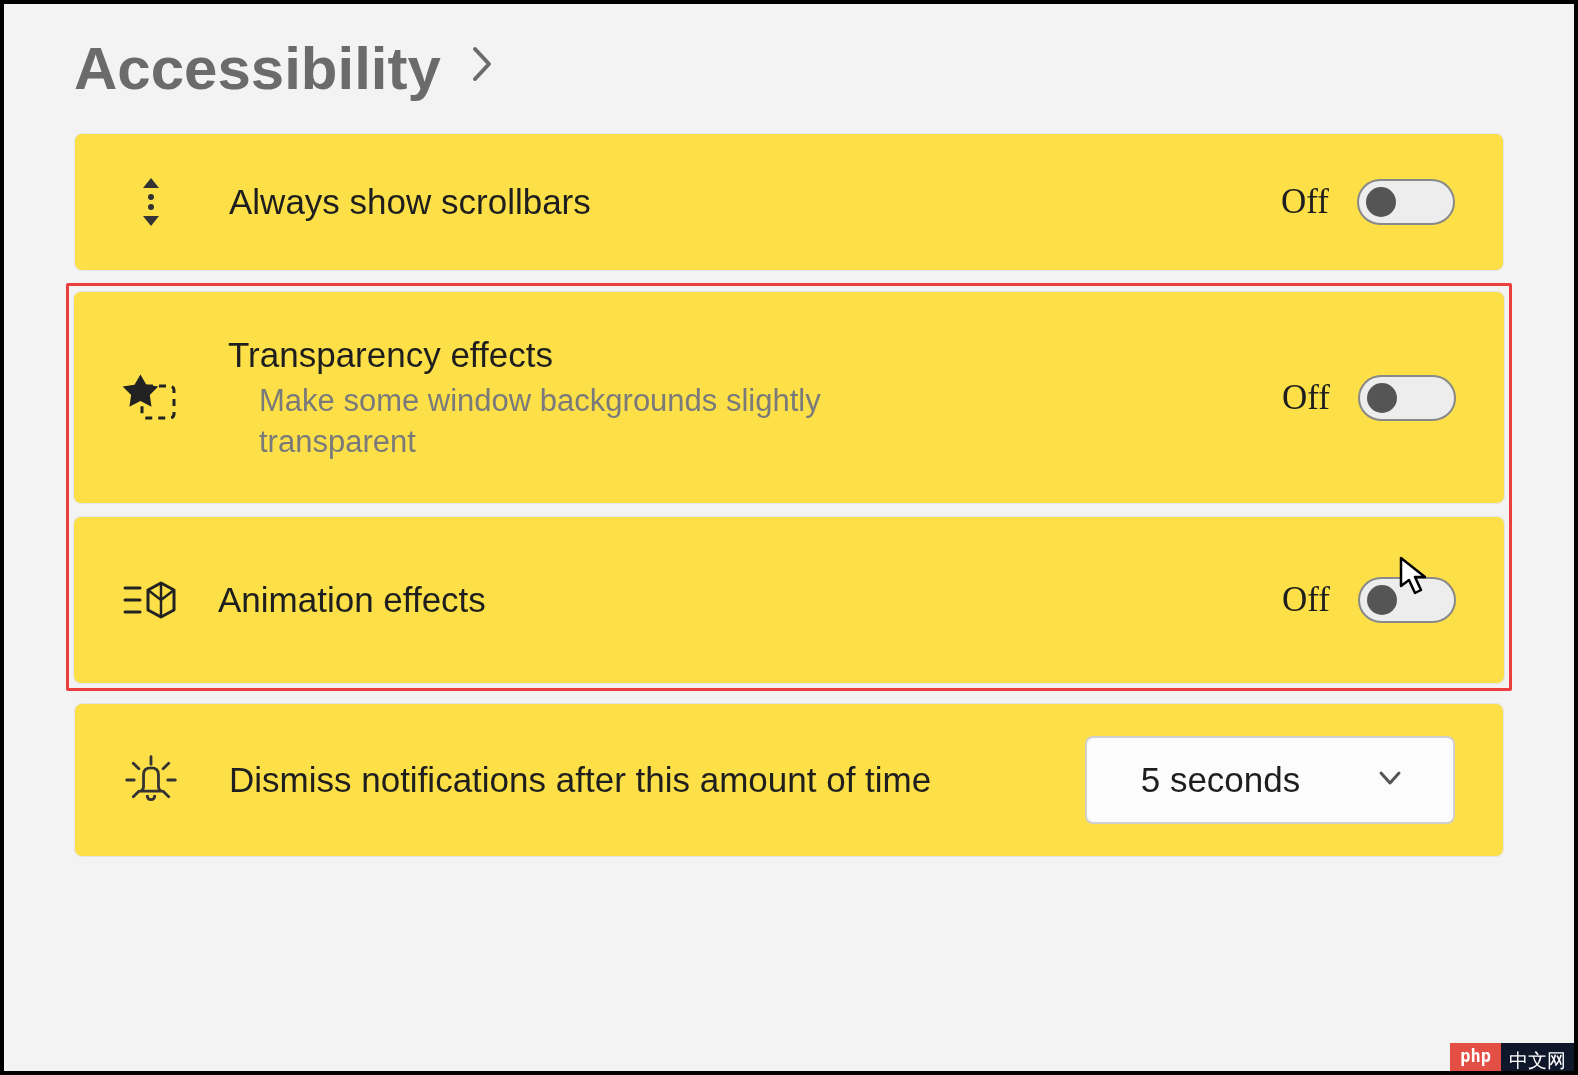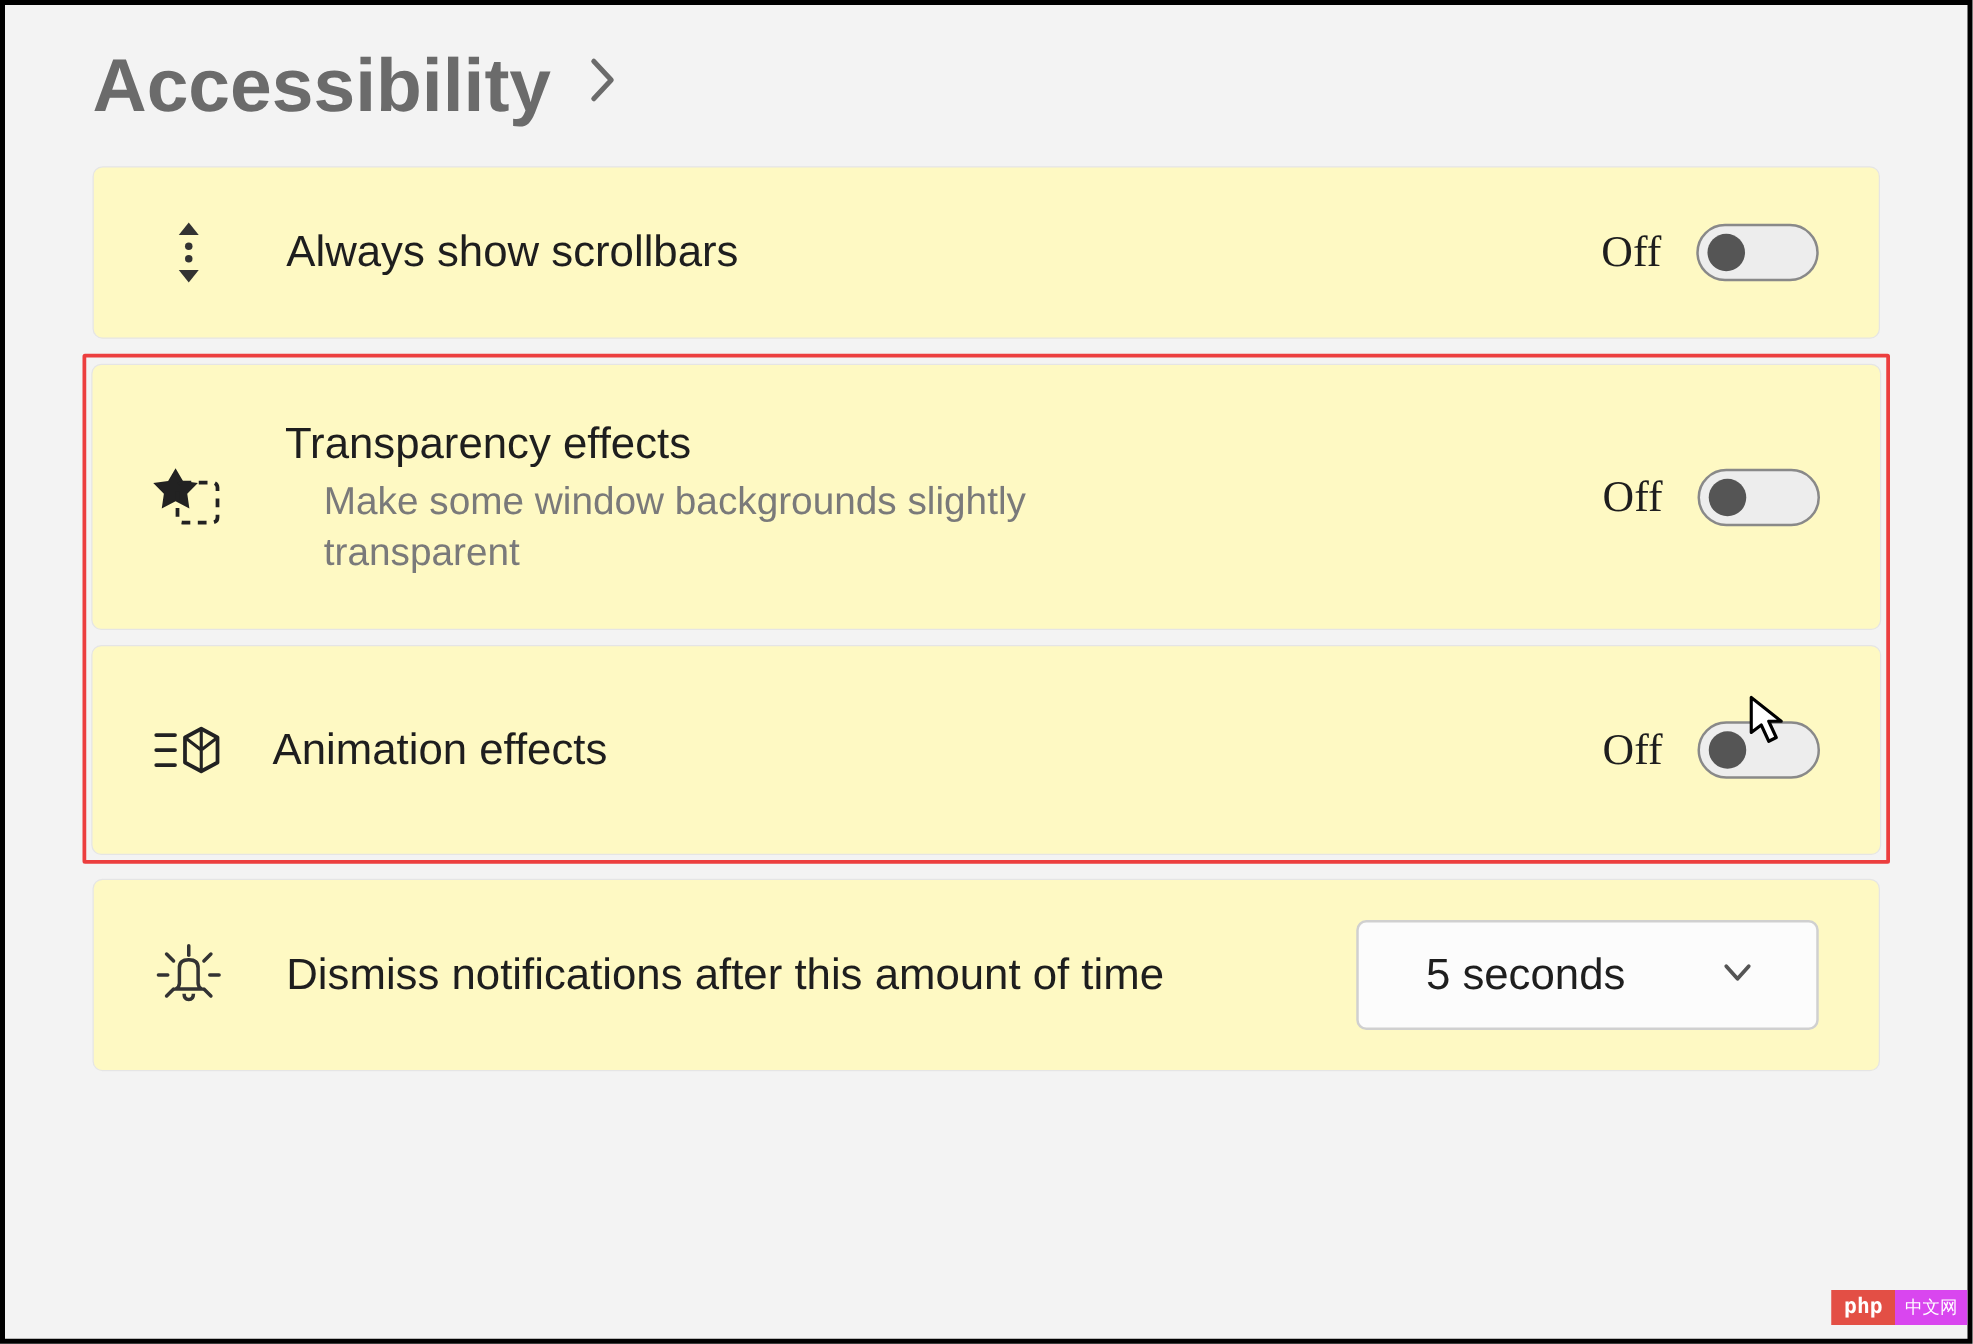--- a/index.html
+++ b/index.html
@@ -33,21 +33,21 @@
       font-size: 40px;
       color: #6b6b6b;
       font-weight: 300;
     }
     .breadcrumb-current {
       font-size: 60px;
       font-weight: 600;
       color: #1a1a1a;
     }
     .setting-row {
-      background: #fef9c3;
+      background: #fde047;
       border: 1px solid #e5e5e5;
       border-radius: 8px;
       padding: 40px 48px;
       display: flex;
       align-items: center;
       gap: 50px;
       margin-bottom: 12px;
     }
     .highlight-group {
       border: 3px solid #ec3e3e;
@@ -140,37 +140,37 @@
     .cursor {
       position: absolute;
       top: 552px;
       left: 1394px;
       width: 32px;
       height: 40px;
       pointer-events: none;
     }
     .badge {
       position: absolute;
-      bottom: 11px;
+      bottom: 0;
       right: 0;
       display: flex;
       height: 28px;
     }
     .badge-left {
       background: #e34f45;
       color: #fff;
       font-weight: 700;
       font-size: 17px;
       padding: 3px 10px;
       font-family: Consolas, monospace;
     }
     .badge-right {
-      background: #d946ef;
+      background: #0f172a;
       color: #fff;
-      font-size: 14px;
+      font-size: 19px;
       padding: 5px 8px;
     }
   </style>
 </head>
 <body>
 
 <div class="content">
 
   <div class="breadcrumb">
     <span class="breadcrumb-parent">Accessibility</span>

